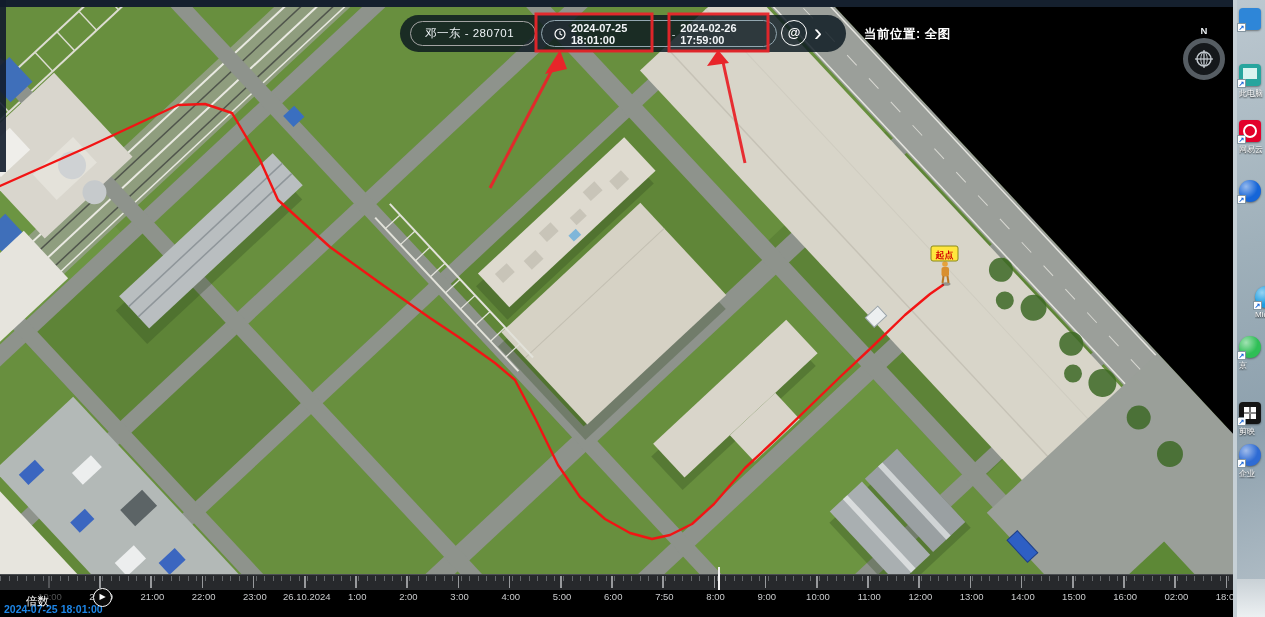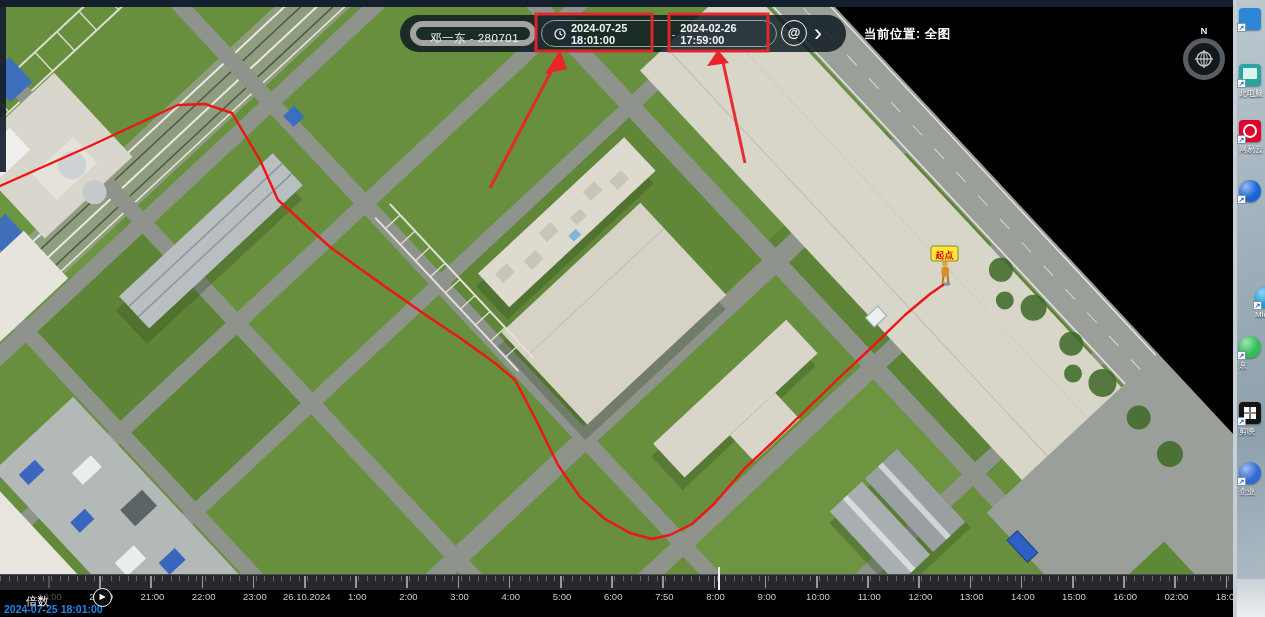--- a/index.html
+++ b/index.html
@@ -6,21 +6,21 @@
   body { background:#000; font-family:"Liberation Sans", sans-serif; }
   #stage { position:relative; width:1265px; height:617px; overflow:hidden; background:#000; }
 
   
   #map-svg { position:absolute; left:0; top:0; z-index:0; }
 
   
   #topbar { position:absolute; left:400px; top:15px; width:446px; height:37px;
     background:rgba(9,22,30,.82); border-radius:19px; z-index:2; }
   #person-pill { position:absolute; left:10px; top:6px; width:126px; height:25px;
-    border:6px solid #a3a3a3; border-radius:13px; color:#eef3f6; font-size:11.5px;
+    border:1px solid #a3a3a3; border-radius:13px; color:#eef3f6; font-size:11.5px;
     line-height:23px; padding-left:14px; letter-spacing:.5px; }
   #date-pill { position:absolute; left:141px; top:5px; width:236px; height:27px;
     border:1px solid #93a7b0; border-radius:14px; display:flex; align-items:center;
     color:#f2f5f7; font-size:11px; font-weight:bold; }
   #date-pill .clock { margin:0 5px 0 12px; display:flex; }
   #date-sep { margin:0 5px; font-weight:normal; color:#cfd8dd; }
   #locate-btn { position:absolute; left:381px; top:5px; width:26px; height:26px;
     border:1.6px solid #fff; border-radius:50%; color:#fff; font-size:13px;
     text-align:center; line-height:23px; font-weight:bold; }
   #next-btn { position:absolute; left:414px; top:2px; color:#fff; font-size:24px; line-height:32px; }
@@ -459,21 +459,21 @@
           <div class="sc-arrow">↗</div>
         </div>
         <div class="dlabel">京</div>
       </div>
       <div class="dicon-wrap" style="top: 402px;">
         <div class="dicon dark" style="background-color: rgb(20, 20, 20);">
           <div class="sc-arrow">↗</div>
         </div>
         <div class="dlabel">剪映</div>
       </div>
-      <div class="dicon-wrap" style="top: 462px;">
+      <div class="dicon-wrap" style="top: 444px;">
         <div class="dicon sphere" style="background-color: rgb(46, 107, 212);">
           <div class="sc-arrow">↗</div>
         </div>
         <div class="dlabel">企业</div>
       </div>
     </div>
 
 </div>
 
 </body></html>

